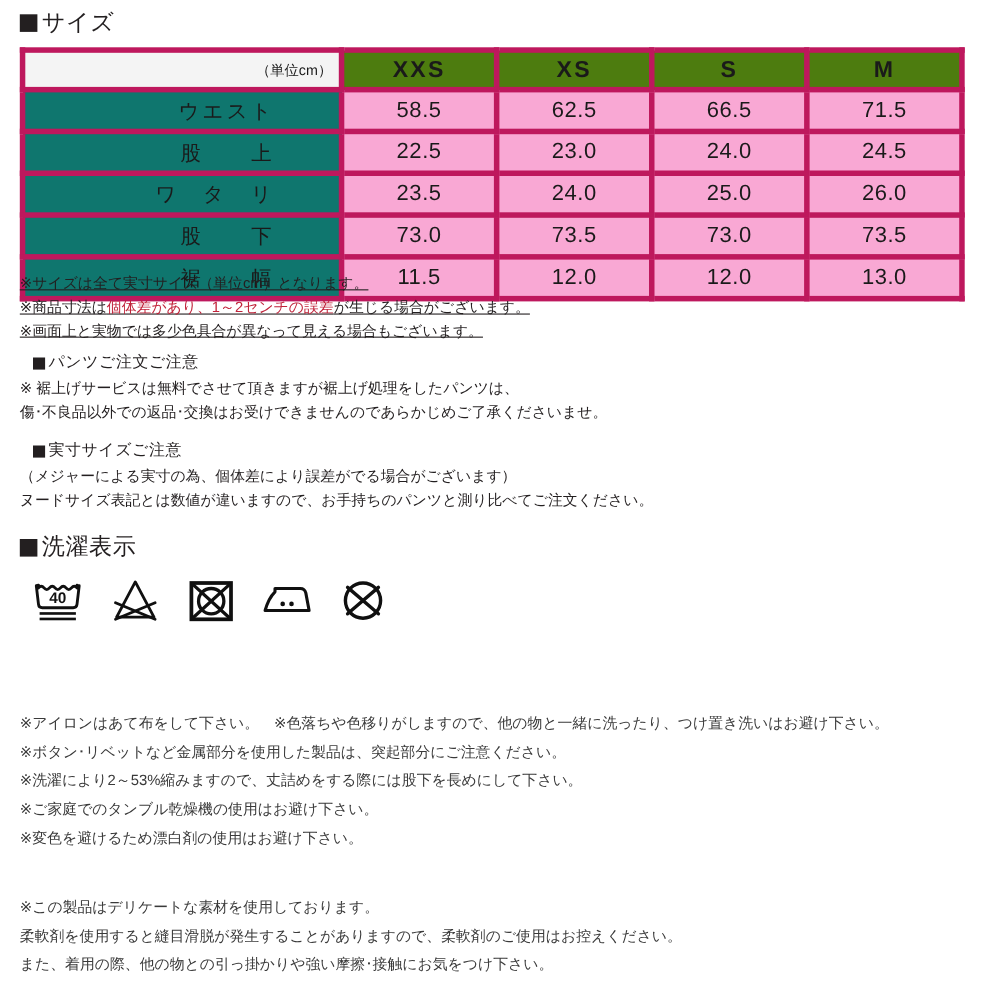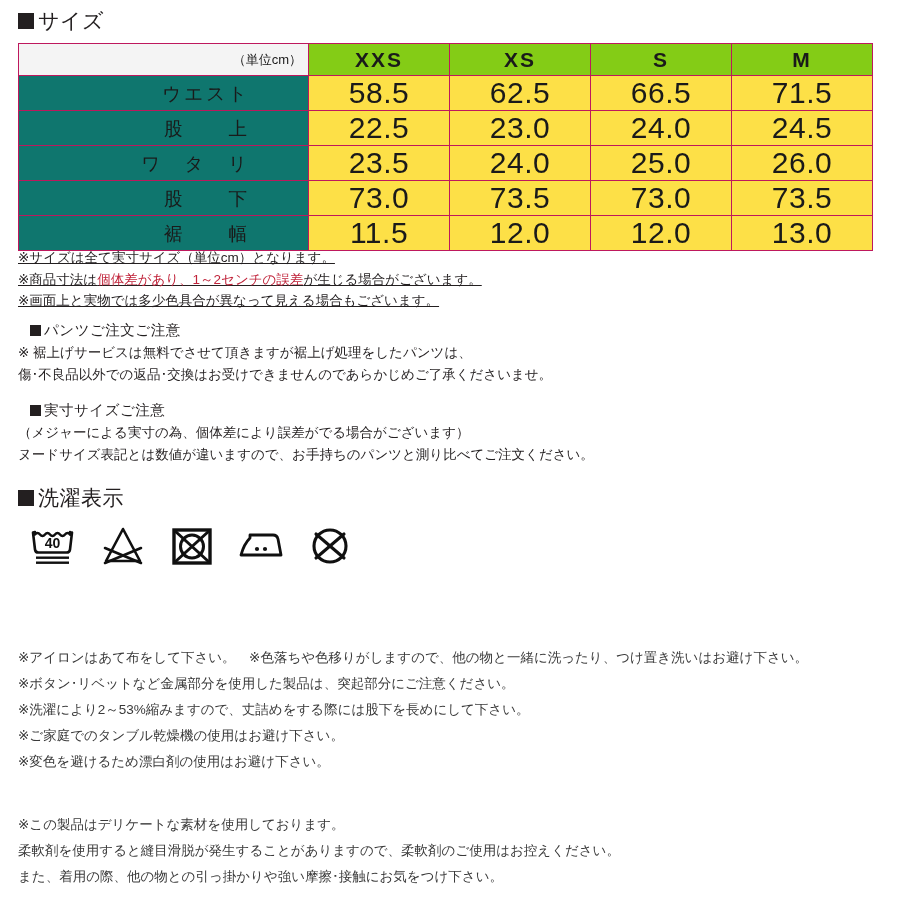--- a/index.html
+++ b/index.html
@@ -66,34 +66,34 @@
     top: 43px;
     width: 854px;
   }
   table.size-table {
     border-collapse: collapse;
     width: 854px;
     table-layout: fixed;
   }
   table.size-table th,
   table.size-table td {
-    border: 1px solid #be185d;
+    border: 5px solid #be185d;
     padding: 0;
     height: 33px;
     text-align: center;
     vertical-align: middle;
     font-weight: 400;
     color: #1a1a1a;
     margin-top: 45px;
   }
   table.size-table col.labelcol { width: 290px; }
   table.size-table col.datacol  { width: 141px; }
 
   table.size-table thead th {
-    background: #84cc16;
+    background: #4d7c0f;
     font-size: 21px;
     font-weight: 700;
     letter-spacing: 2px;
     height: 31px;
   }
   table.size-table thead th.unit-cell {
     background: #f4f4f4;
     font-size: 13px;
     font-weight: 400;
     letter-spacing: 0;
@@ -102,22 +102,22 @@
   }
   table.size-table tbody th.rowlabel {
     background: #0f766e;
     font-size: 18.5px;
     text-align: right;
     padding-right: 58px;
     letter-spacing: 3px;
     color: #1a1a1a;
   }
   table.size-table tbody td.val {
-    background: #fde047;
-    font-size: 30px;
+    background: #f9a8d4;
+    font-size: 20px;
     letter-spacing: 0.5px;
     color: #1a1a1a;
   }
 
   
   .note-block {
     position: absolute;
     font-size: 13.5px;
     line-height: 21.5px;
     color: #231f20;

